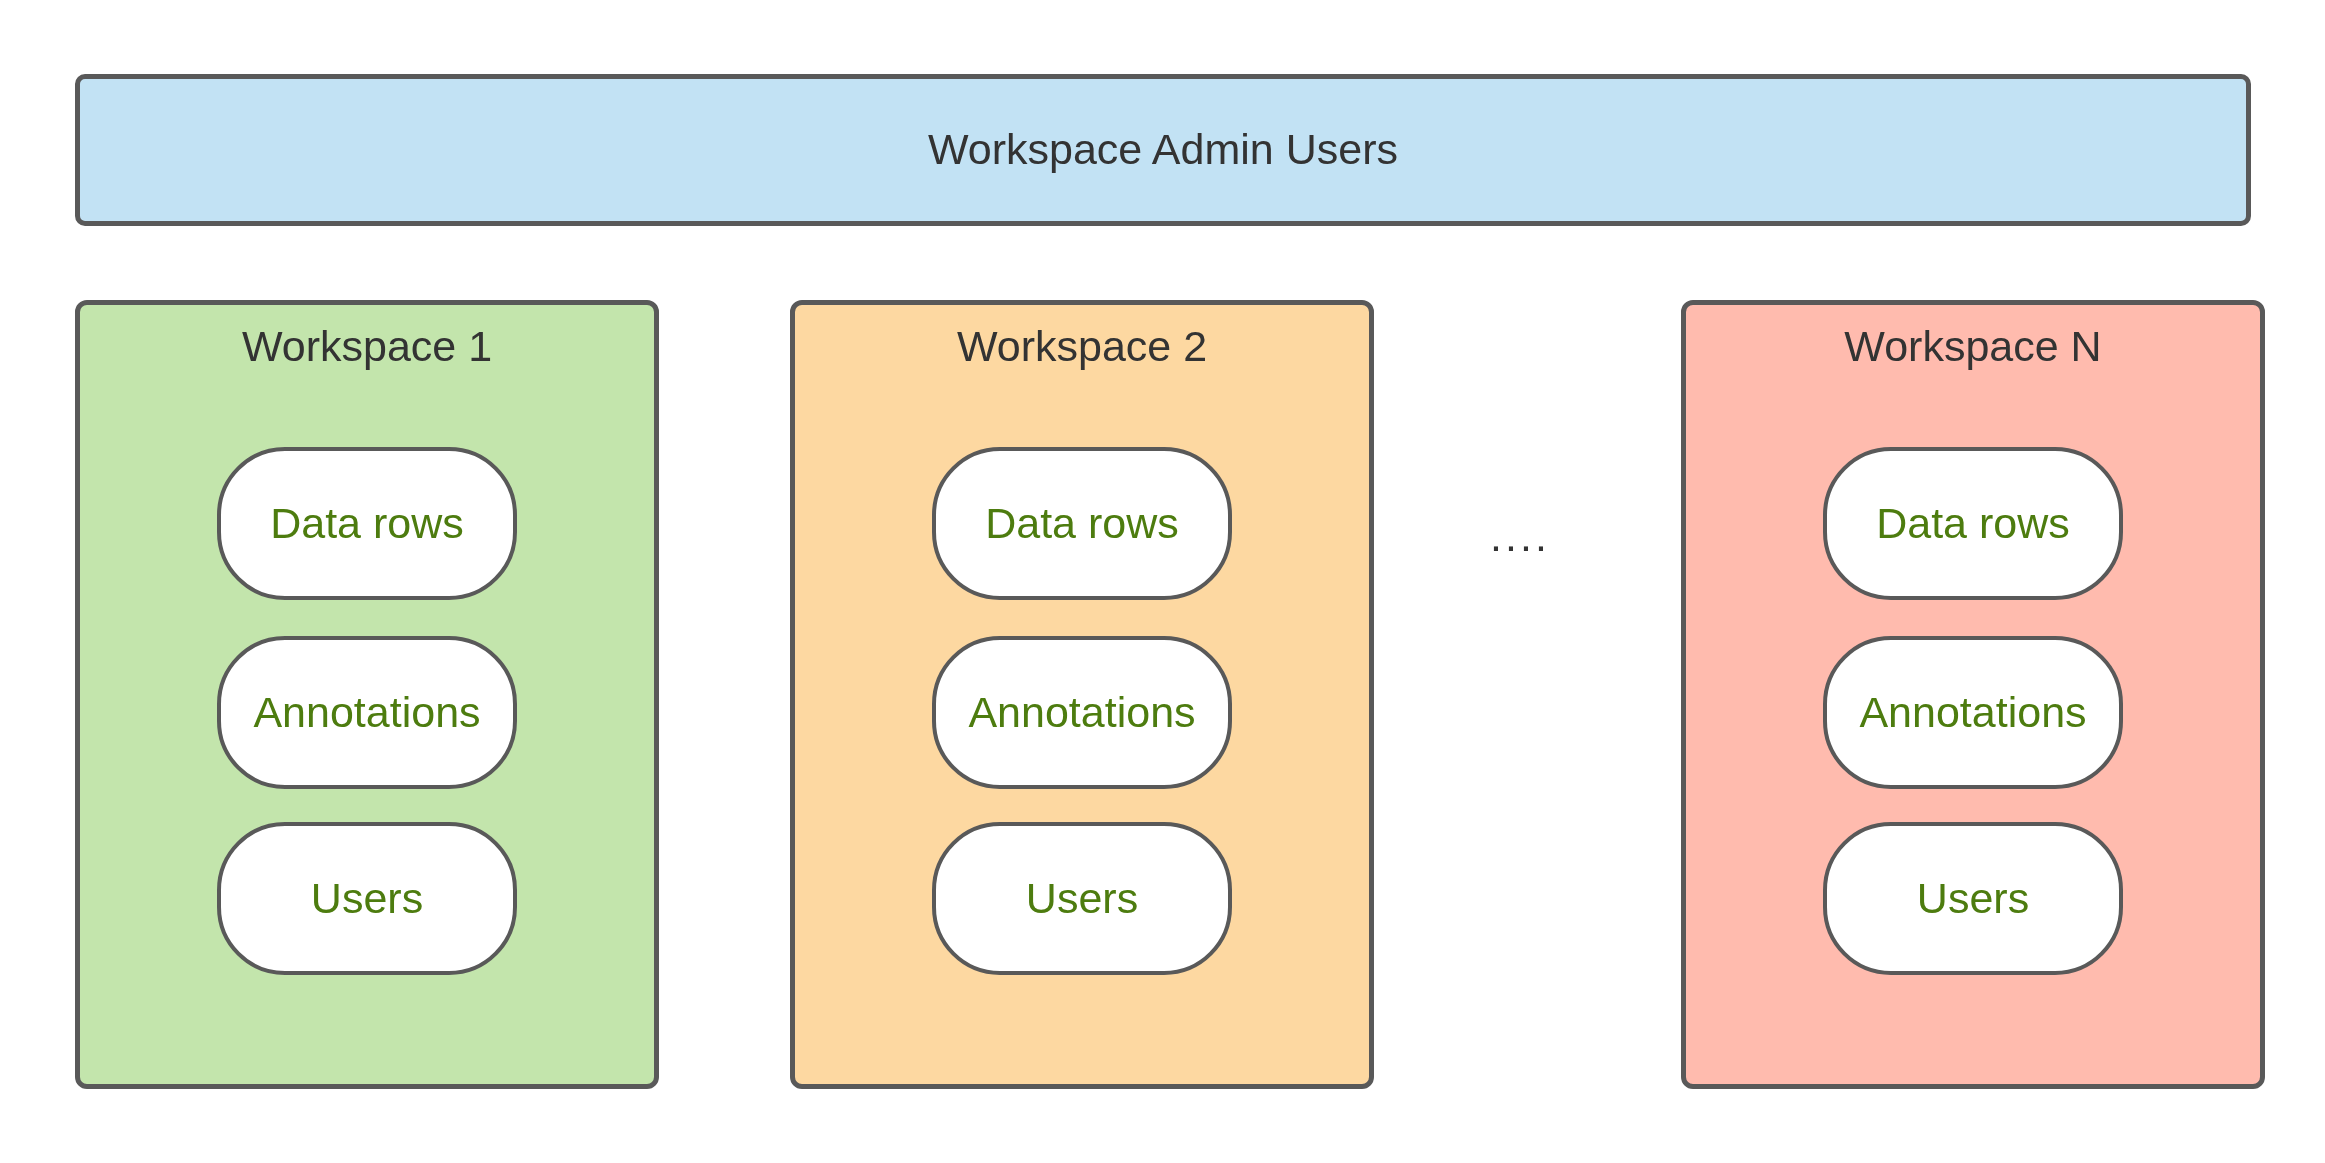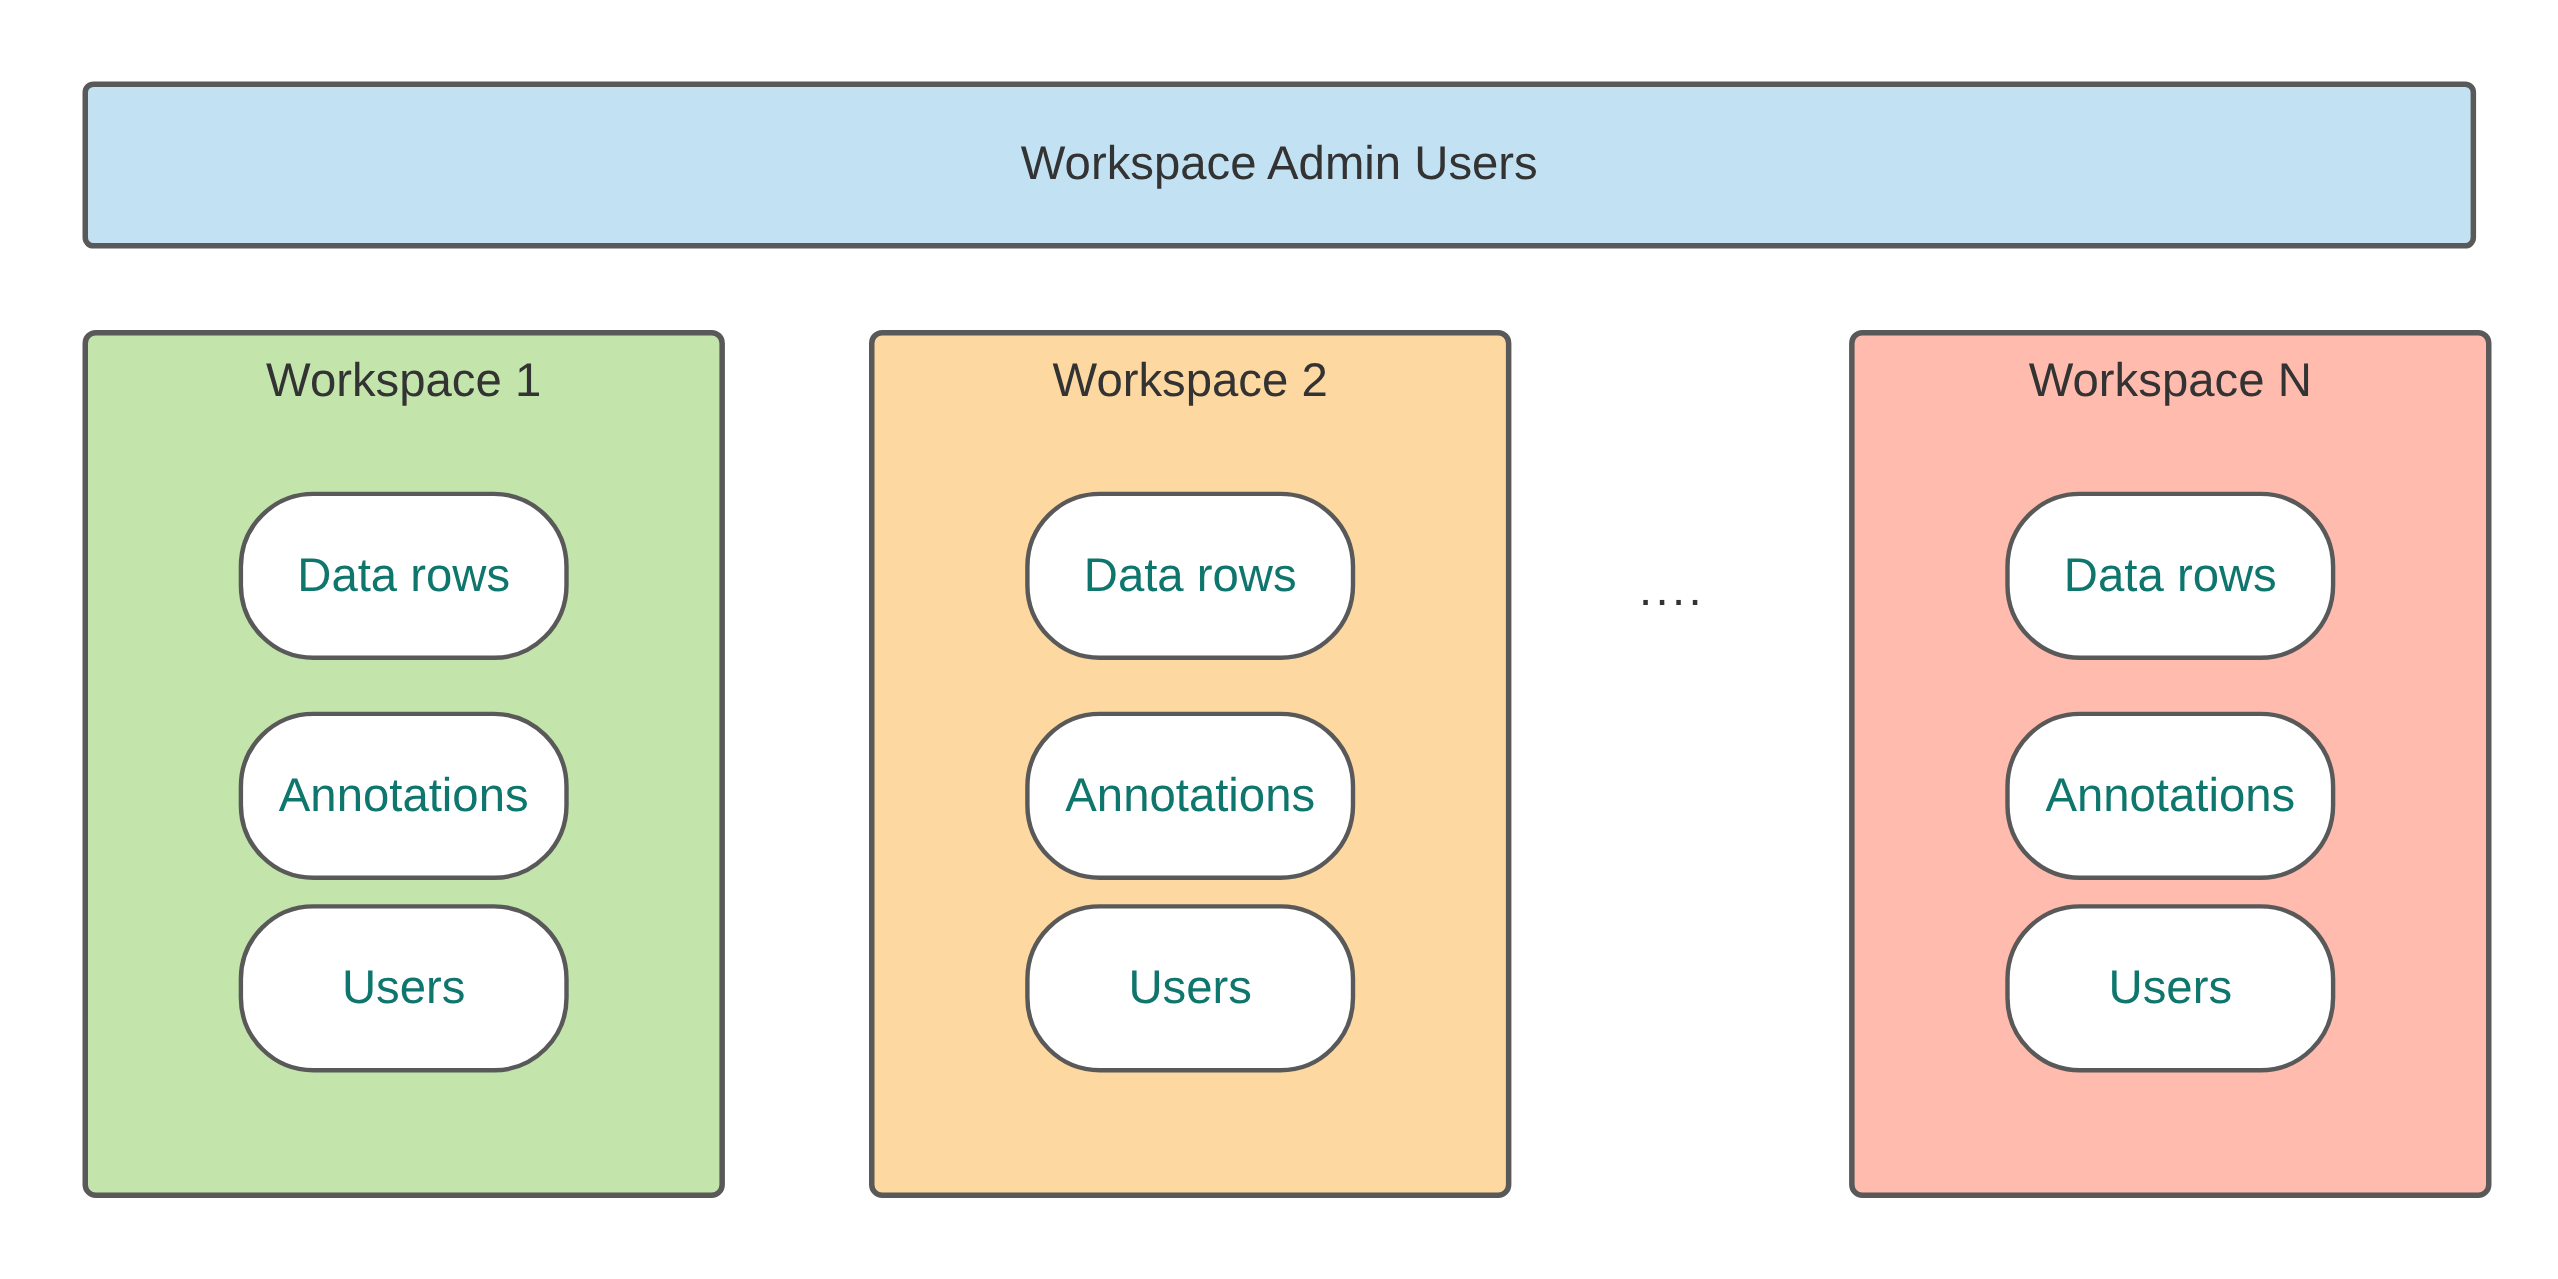--- a/index.html
+++ b/index.html
@@ -60,26 +60,26 @@
     width: 300px;
     height: 153px;
     background: #ffffff;
     border: 4px solid #595959;
     border-radius: 68px;
     display: flex;
     align-items: center;
     justify-content: center;
   }
   .pill-0 { top: 142px; }
-  .pill-1 { top: 342px; }
+  .pill-1 { top: 331px; }
   .pill-2 { top: 517px; }
   .pill .label {
     font-size: 43px;
     line-height: 1.2;
-    color: #0f766e;
+    color: #4d7c0f;
   }
   .ellipsis {
     position: absolute;
     left: 1420px;
     top: 515px;
     width: 200px;
     text-align: center;
     font-size: 43px;
     line-height: 1.0;
     color: #333333;

